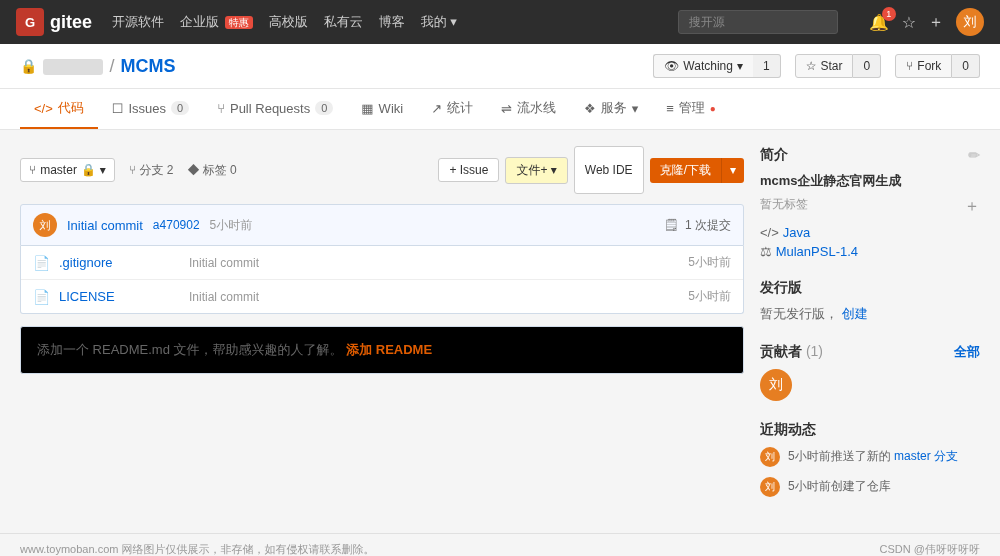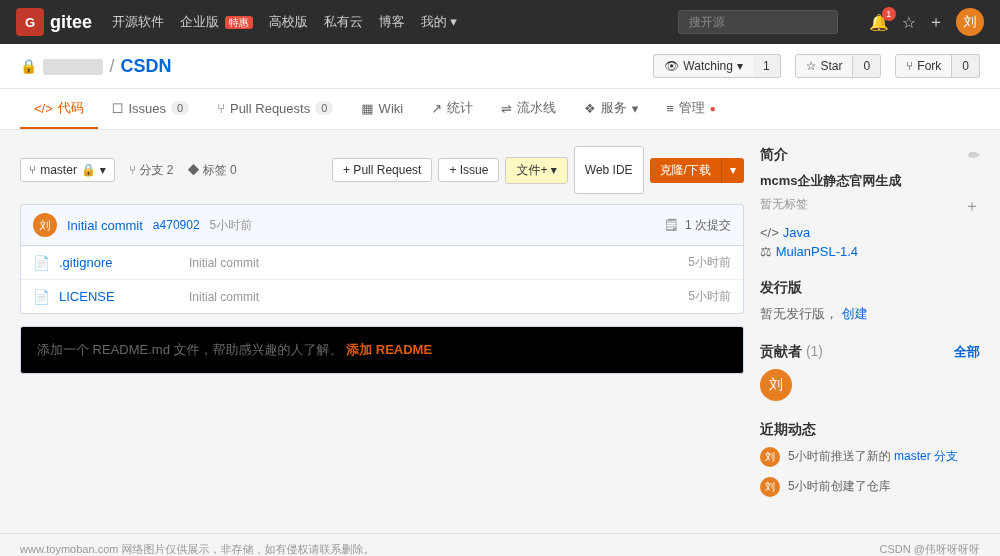--- a/index.html
+++ b/index.html
@@ -280,21 +280,21 @@
   </div>
 </nav>
 
 <div class="repo-header">
   <div class="repo-title">
     <span class="lock-icon">🔒</span>
     <span class="owner" style="color:#888;">
       <span style="display:inline-block; width:60px; height:16px; background:#ddd; border-radius:3px; vertical-align:middle;"></span>
     </span>
     <span class="sep">/</span>
-    <span class="name">CSDN</span>
+    <span class="name">MCMS</span>
   </div>
   <div class="repo-actions">
     <div style="display:flex; align-items:center;">
       <button class="repo-action-btn watching-btn">
         👁 <span>Watching</span> ▾
       </button>
       <span class="repo-action-btn" style="border-left:none; border-radius:0 3px 3px 0; background:#f0f0f0;">1</span>
     </div>
     <div style="display:flex; align-items:center; margin-left:6px;">
       <button class="repo-action-btn" style="border-radius:3px 0 0 3px;">
@@ -361,21 +361,20 @@
           <span>▾</span>
         </div>
         <span class="branch-info">
           ⑂ <span>分支 2</span>
         </span>
         <span class="branch-info">
           ◆ <span>标签 0</span>
         </span>
       </div>
       <div class="branch-right">
-        <button class="btn-outline">+ Pull Request</button>
         <button class="btn-outline">+ Issue</button>
         <button class="file-btn">
           <span>文件+</span> ▾
         </button>
         <button class="webide-btn">Web IDE</button>
         <div style="display:flex;">
           <button class="clone-btn">克隆/下载</button>
           <button class="clone-dropdown">▾</button>
         </div>
       </div>

